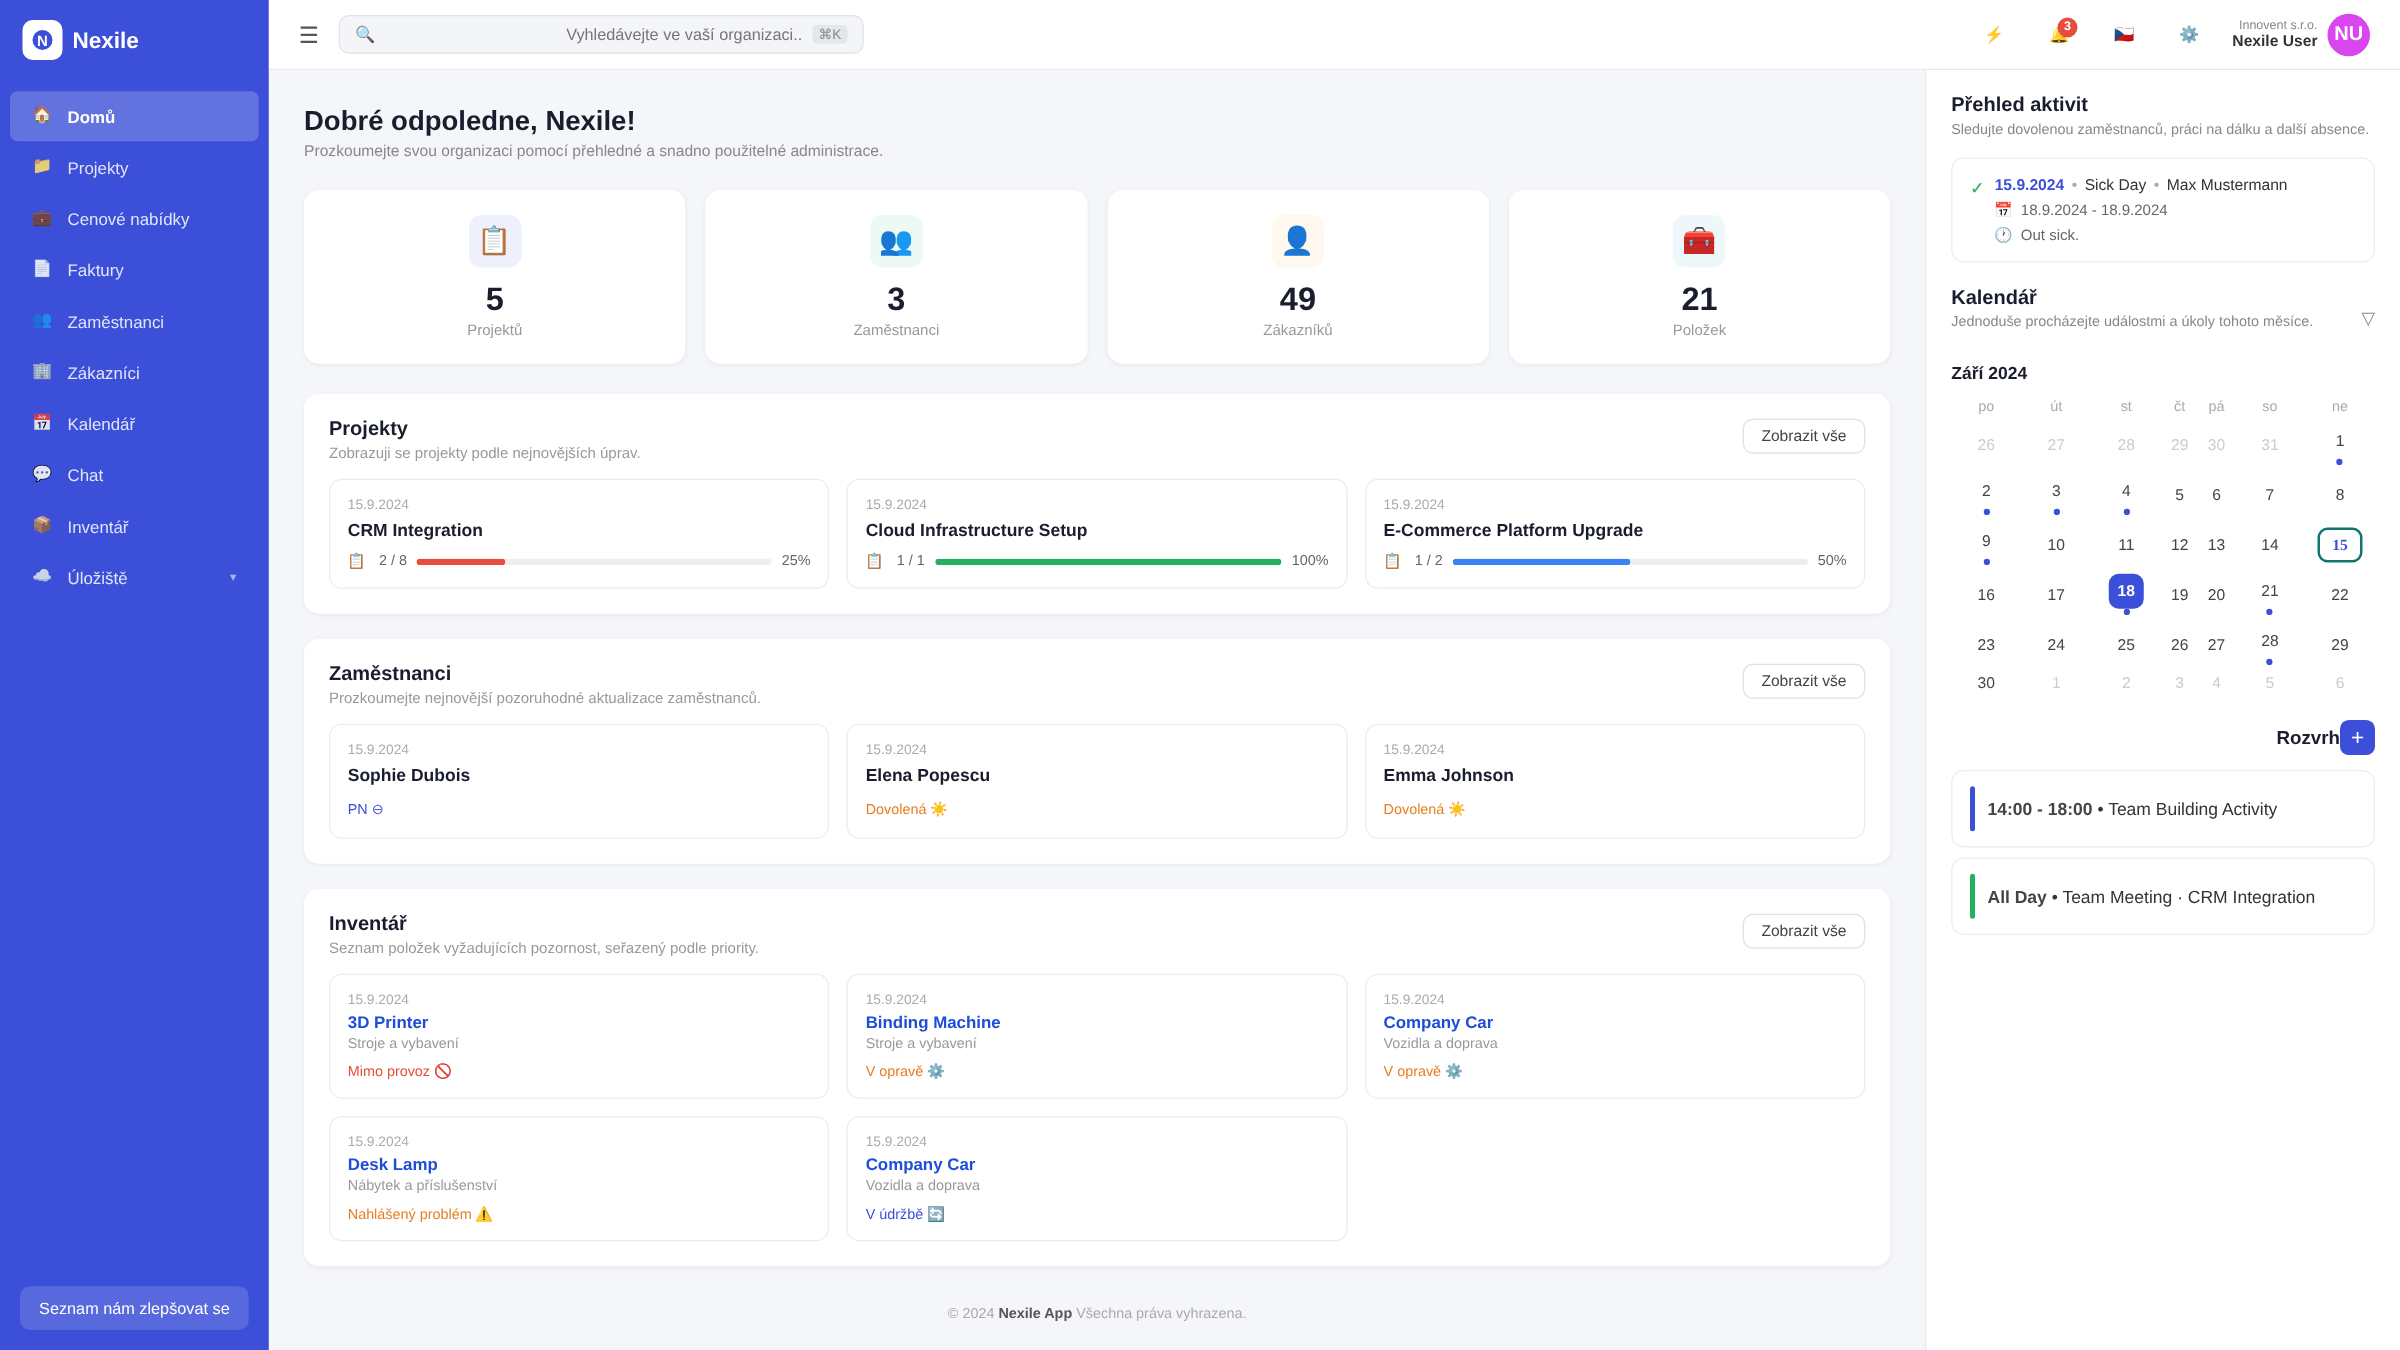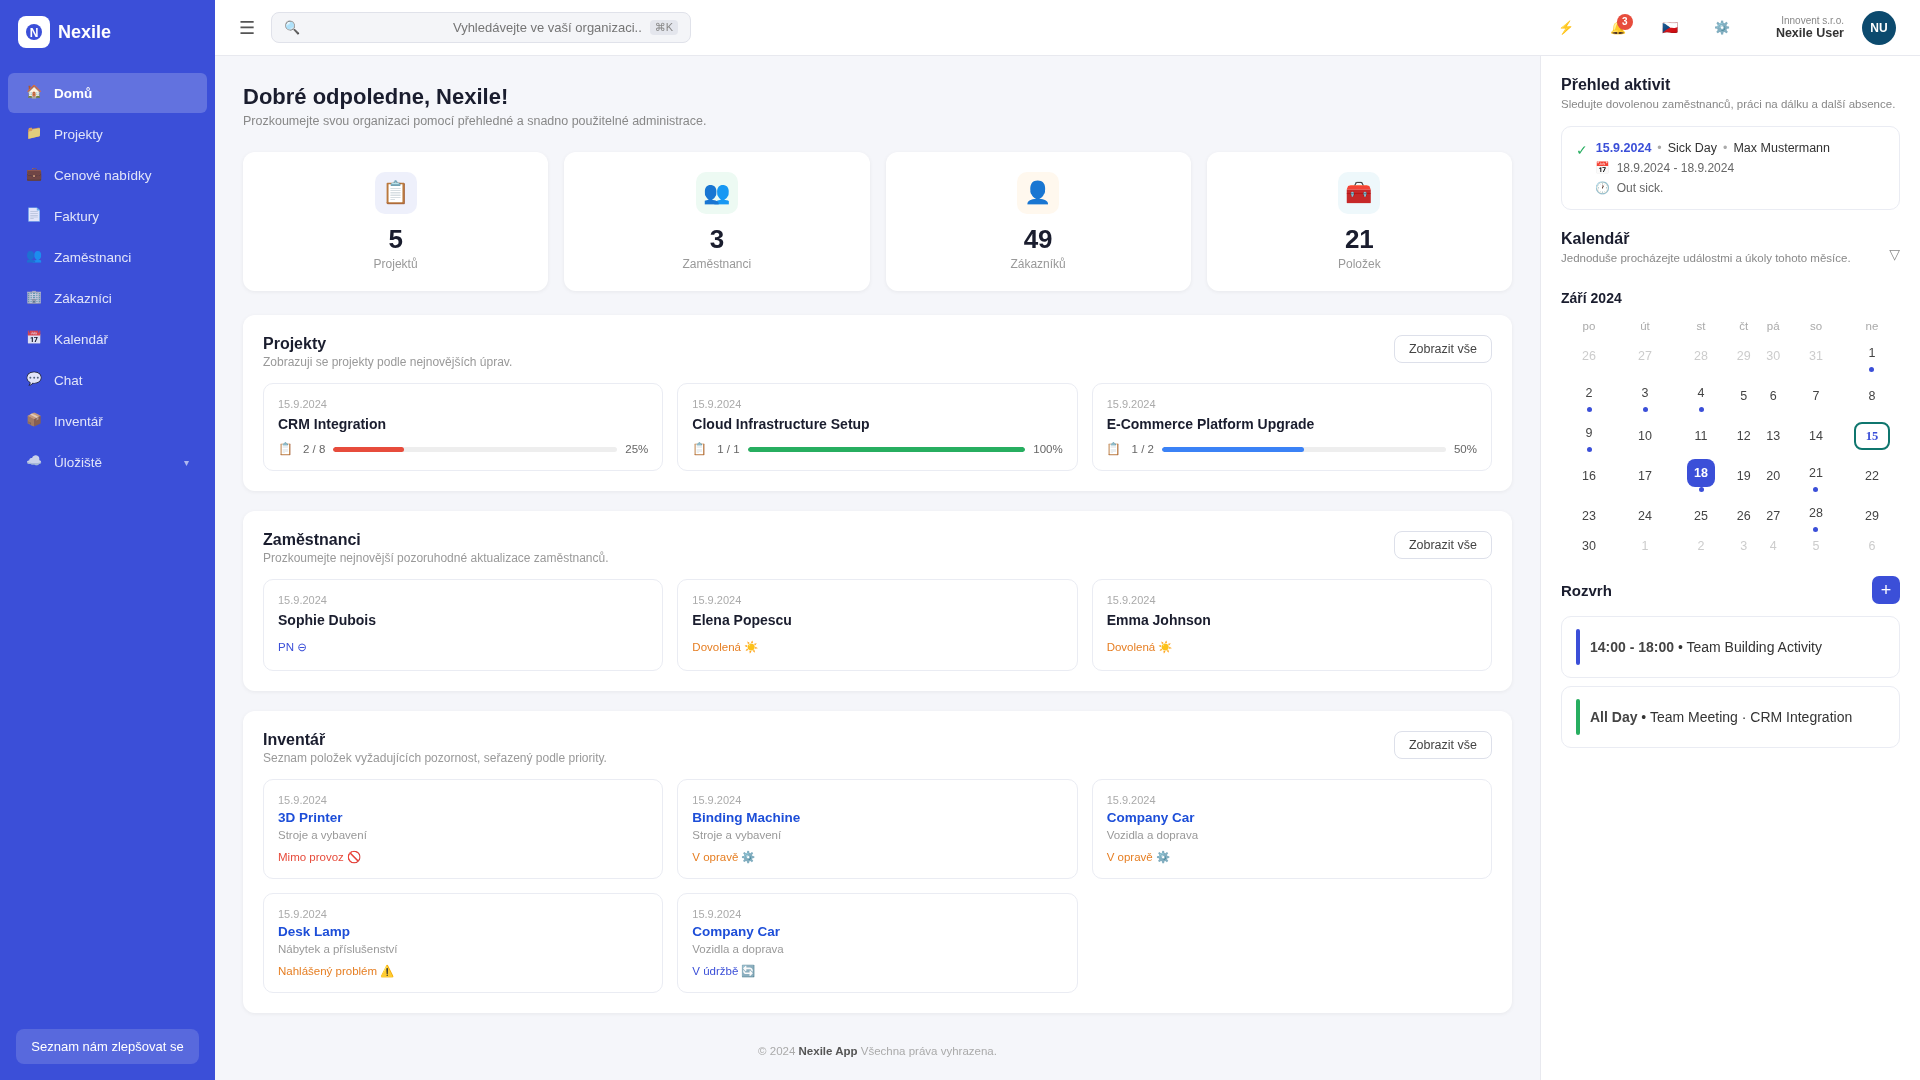--- a/index.html
+++ b/index.html
@@ -25,22 +25,22 @@
     
     .header { background: white; border-bottom: 1px solid #e8e9ef; display: flex; align-items: center; padding: 0 24px; height: 56px; gap: 16px; flex-shrink: 0; }
     .hamburger { cursor: pointer; color: #555; font-size: 18px; }
     .search-bar { flex: 1; max-width: 420px; display: flex; align-items: center; background: #f4f5f8; border-radius: 8px; padding: 7px 12px; gap: 8px; border: 1px solid #e0e2ea; }
     .search-bar input { border: none; background: transparent; outline: none; flex: 1; font-size: 13px; color: #666; text-align: right; }
     .search-kbd { background: #e4e6ed; border-radius: 4px; padding: 1px 5px; font-size: 11px; color: #888; }
     .header-right { margin-left: auto; display: flex; align-items: center; gap: 16px; }
     .header-icon { width: 36px; height: 36px; display: flex; align-items: center; justify-content: center; cursor: pointer; color: #555; border-radius: 8px; }
     .notif-btn { position: relative; }
     .badge { position: absolute; top: 4px; right: 4px; background: #e74c3c; color: white; border-radius: 50%; width: 16px; height: 16px; font-size: 10px; display: flex; align-items: center; justify-content: center; font-weight: 700; }
-    .user-info { display: flex; align-items: center; gap: 18px; cursor: pointer; margin-left: 19px; }
-    .avatar { width: 34px; height: 34px; background: #0c4a6e; border-radius: 50%; display: flex; align-items: center; justify-content: center; color: white; font-weight: 700; font-size: 12px; }
+    .user-info { display: flex; align-items: center; gap: 8px; cursor: pointer; }
+    .avatar { width: 34px; height: 34px; background: #d946ef; border-radius: 50%; display: flex; align-items: center; justify-content: center; color: white; font-weight: 700; font-size: 16px; }
     .user-text { text-align: right; }
     .user-company { font-size: 10px; color: #888; }
     .user-name { font-size: 12.5px; font-weight: 600; color: #333; }
 
     
     .content { flex: 1; display: flex; overflow: hidden; }
     .main-content { flex: 1; overflow-y: auto; padding: 28px 28px 20px; }
     .right-panel { width: 380px; background: white; border-left: 1px solid #e8e9ef; overflow-y: auto; padding: 20px; flex-shrink: 0; }
 
     
@@ -106,21 +106,21 @@
     .cal-grid { width: 100%; border-collapse: collapse; }
     .cal-grid th { font-size: 11.5px; color: #aaa; padding: 4px 2px; text-align: center; font-weight: 500; }
     .cal-grid td { text-align: center; padding: 3px 2px; font-size: 12.5px; color: #444; cursor: pointer; }
     .cal-other { color: #ccc !important; }
     .cal-day-wrap { position: relative; display: inline-flex; flex-direction: column; align-items: center; width: 30px; }
     .cal-day-num { line-height: 26px; width: 28px; height: 28px; display: flex; align-items: center; justify-content: center; }
     .cal-dot-row { display: flex; gap: 2px; justify-content: center; height: 6px; }
     .cal-dot { width: 5px; height: 5px; border-radius: 50%; }
 
     
-    .schedule-header { display: flex; align-items: center; justify-content: space-between; margin-top: 20px; margin-bottom: 12px; }
+    .schedule-header { display: flex; align-items: center; justify-content: flex-end; margin-top: 20px; margin-bottom: 12px; }
     .schedule-title { font-size: 15px; font-weight: 700; color: #1a1d2e; }
     .add-btn { width: 28px; height: 28px; background: #3b4fd8; border-radius: 7px; display: flex; align-items: center; justify-content: center; color: white; cursor: pointer; font-size: 18px; border: none; }
     .schedule-item { border: 1px solid #eaecf3; border-radius: 10px; padding: 12px 14px; margin-bottom: 8px; display: flex; align-items: center; gap: 10px; }
     .sched-accent { width: 4px; height: 36px; border-radius: 2px; flex-shrink: 0; }
     .sched-text { font-size: 14px; color: #333; }
     .sched-time { font-weight: 600; color: #444; }
 
     
     .footer { text-align: center; font-size: 11.5px; color: #aaa; padding: 12px 0 4px; }
     .footer-bold { font-weight: 600; color: #555; }

